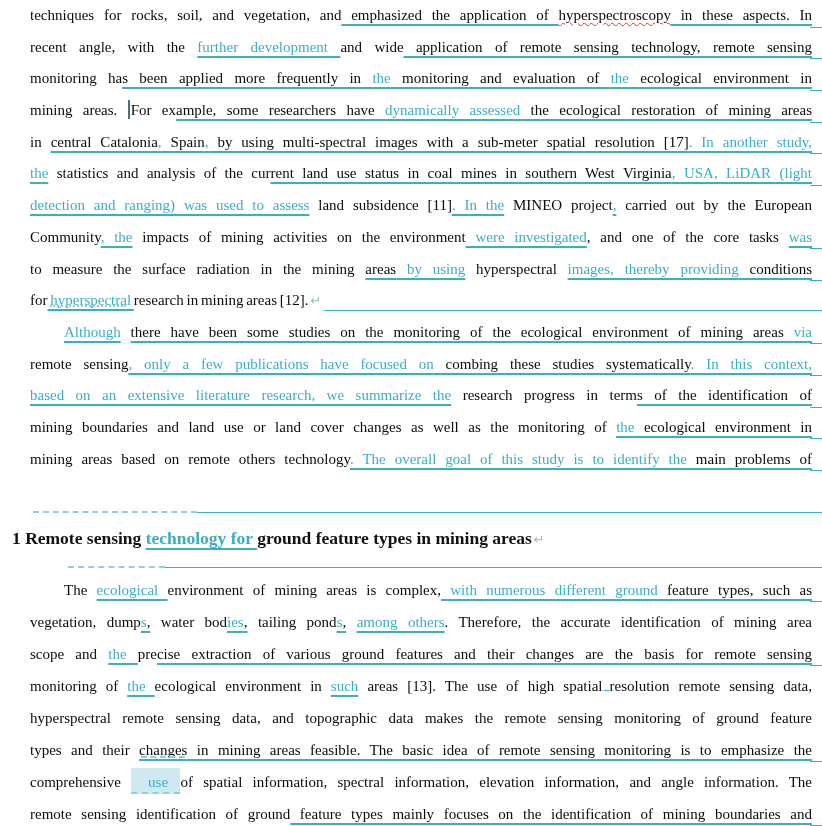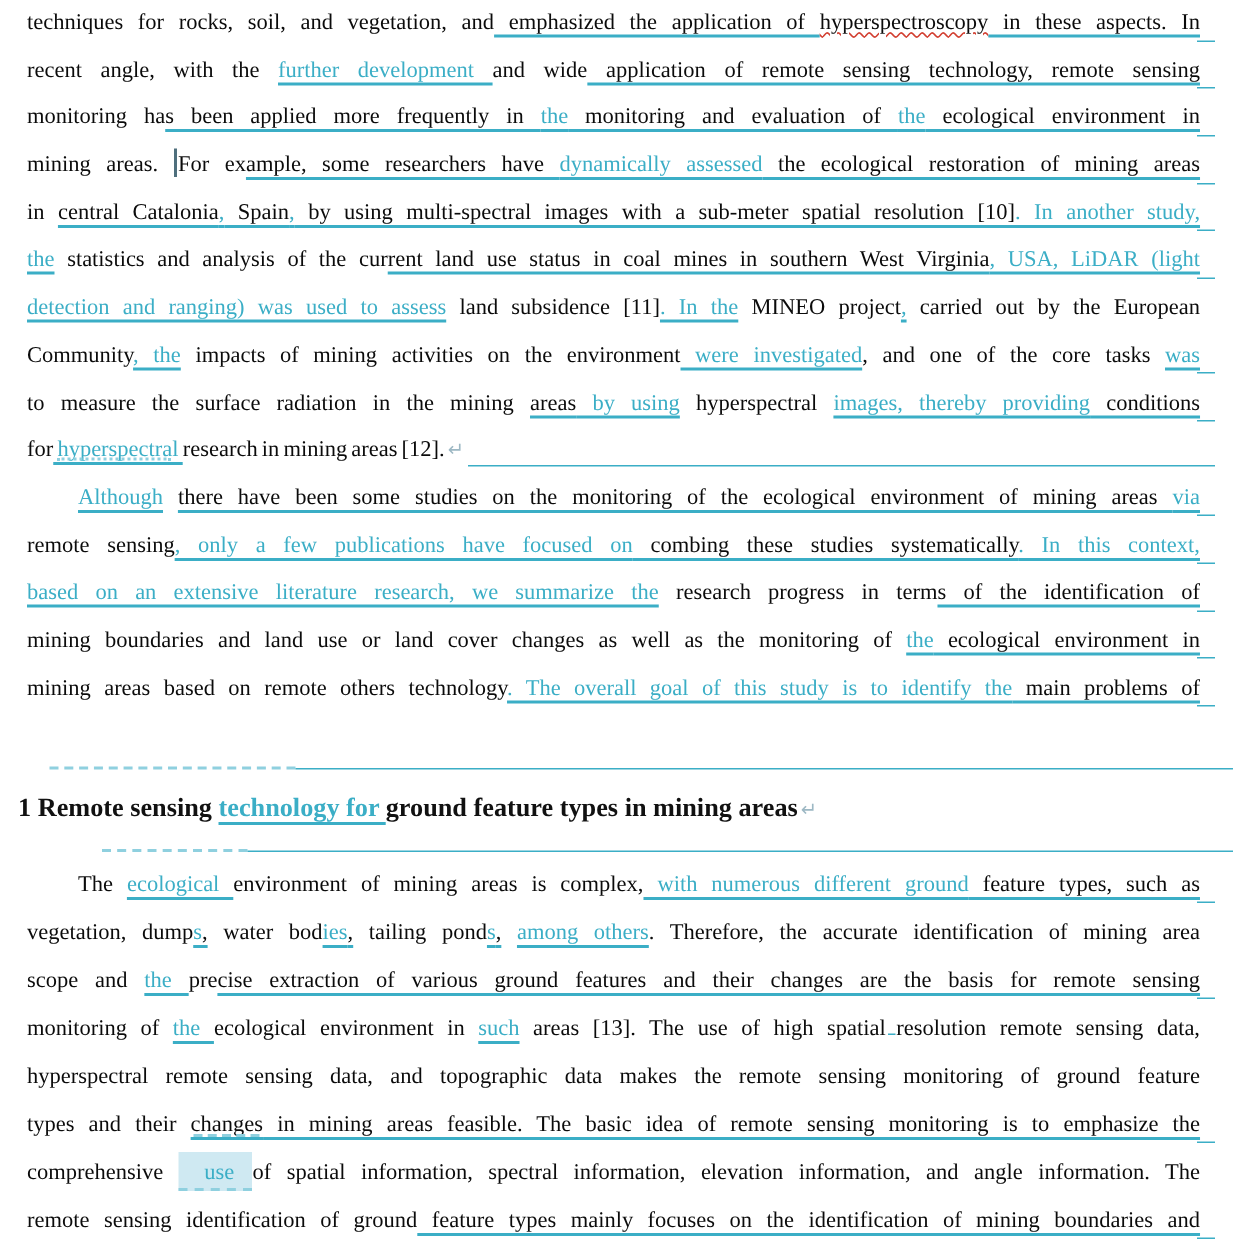--- a/index.html
+++ b/index.html
@@ -4,21 +4,21 @@
 <style>
   :root{
     --ins:#3BAEC6; --ins-light:#8FD0DF; --txt:#0B0B0B; --hl-bg:#CFE9F2;
     --spell:#D23F31; --pil:#9DB8C4; --caret:#4F6F7D; --head:#111111;
   }
   html,body{margin:0;padding:0;}
   .page{
     position:relative; width:822px; height:826px; background:#ffffff; overflow:hidden;
     font-family:"Liberation Serif","DejaVu Serif",serif; color:var(--txt);
   }
-  .group{position:absolute; left:18px; width:782px;}
+  .group{position:absolute; left:30px; width:782px;}
   .g1{top:0;}
   .g2{top:574px;}
   .tline{position:relative; font-size:15px; word-spacing:-1px; height:31.7px; line-height:31.7px; white-space:normal;}
   .g2 .tline{height:32px; line-height:32px;}
   .just{text-align:justify; text-align-last:justify;}
   .ind{text-indent:34px;}
   .u{text-decoration:underline; text-decoration-color:var(--ins); text-decoration-thickness:1.5px; text-underline-offset:4px;}
   .cyan{color:var(--ins);}
   .bold{font-weight:bold;}
   .wavy{text-decoration:underline wavy var(--spell); text-decoration-thickness:1px; text-underline-offset:2px;}
@@ -47,21 +47,21 @@
 </style>
 </head>
 <body>
 
 <div class="page">
   <div class="group g1" id="g1">
       <div class="tline just ext"><span>techniques for rocks, soil, and vegetation, and</span><span class="u"> emphasized the application of </span><span class="u wavy">hyperspectroscopy</span><span class="u"> in these aspects. In</span></div>
       <div class="tline just ext"><span>recent angle, with the </span><span class="u cyan">further development </span><span>and wide</span><span class="u"> application of remote sensing technology, remote sensing</span></div>
       <div class="tline just ext"><span>monitoring ha</span><span class="u">s been applied more frequently in </span><span class="u cyan">the</span><span class="u"> monitoring and evaluation of </span><span class="u cyan">the</span><span class="u"> ecological environment in</span></div>
       <div class="tline just ext"><span>mining areas. </span><span class="caret"></span><span>For ex</span><span class="u">ample, some researchers have </span><span class="u cyan">dynamically assessed</span><span class="u"> the ecological restoration of mining areas</span></div>
-      <div class="tline just ext"><span>in </span><span class="u">central Catalonia</span><span class="u cyan">,</span><span class="u"> Spain</span><span class="u cyan">,</span><span class="u"> by using multi-spectral images with a sub-meter spatial resolution [10]</span><span class="u cyan">. In another study,</span></div>
+      <div class="tline just ext"><span>in </span><span class="u">central Catalonia</span><span class="u cyan">,</span><span class="u"> Spain</span><span class="u cyan">,</span><span class="u"> by using multi-spectral images with a sub-meter spatial resolution [17]</span><span class="u cyan">. In another study,</span></div>
       <div class="tline just ext"><span class="u cyan">the</span><span> statistics and analysis of the cur</span><span class="u">rent land use status in coal mines in southern West Virginia</span><span class="u cyan">, USA, LiDAR (light</span></div>
       <div class="tline just"><span class="u cyan">detection and ranging) was used to assess</span><span> land subsidence [11]</span><span class="u cyan">. In the</span><span> MINEO project</span><span class="u cyan">,</span><span> carried out by the European</span></div>
       <div class="tline just ext"><span>Community</span><span class="u cyan">, the</span><span> impacts of mining activities on the environment</span><span class="u cyan"> were investigated</span><span>,</span><span> and one of the core tasks </span><span class="u cyan">was</span></div>
       <div class="tline just ext"><span>to measure the surface radiation in the mining </span><span class="u">areas</span><span class="u cyan"> by using</span><span> hyperspectral </span><span class="u cyan">images, thereby providing</span><span class="u"> conditions</span></div>
       <div class="tline fl">
         <span class="seq"><span>for</span><span class="u cyan dot"> hyperspectral </span><span>research in mining areas [12].</span><span class="pil">↵</span></span>
         <span class="fill"></span>
       </div>
       <div class="tline just ind ext"><span class="u cyan">Although</span><span> </span><span class="u">there have been some studies on the monitoring of the ecological environment of mining areas </span><span class="u cyan">via</span></div>
       <div class="tline just ext"><span>remote sensing</span><span class="u cyan">, </span><span class="u cyan">only a few publications have focused on</span><span class="u"> combing these studies systematically</span><span class="u cyan">. In this context,</span></div>

